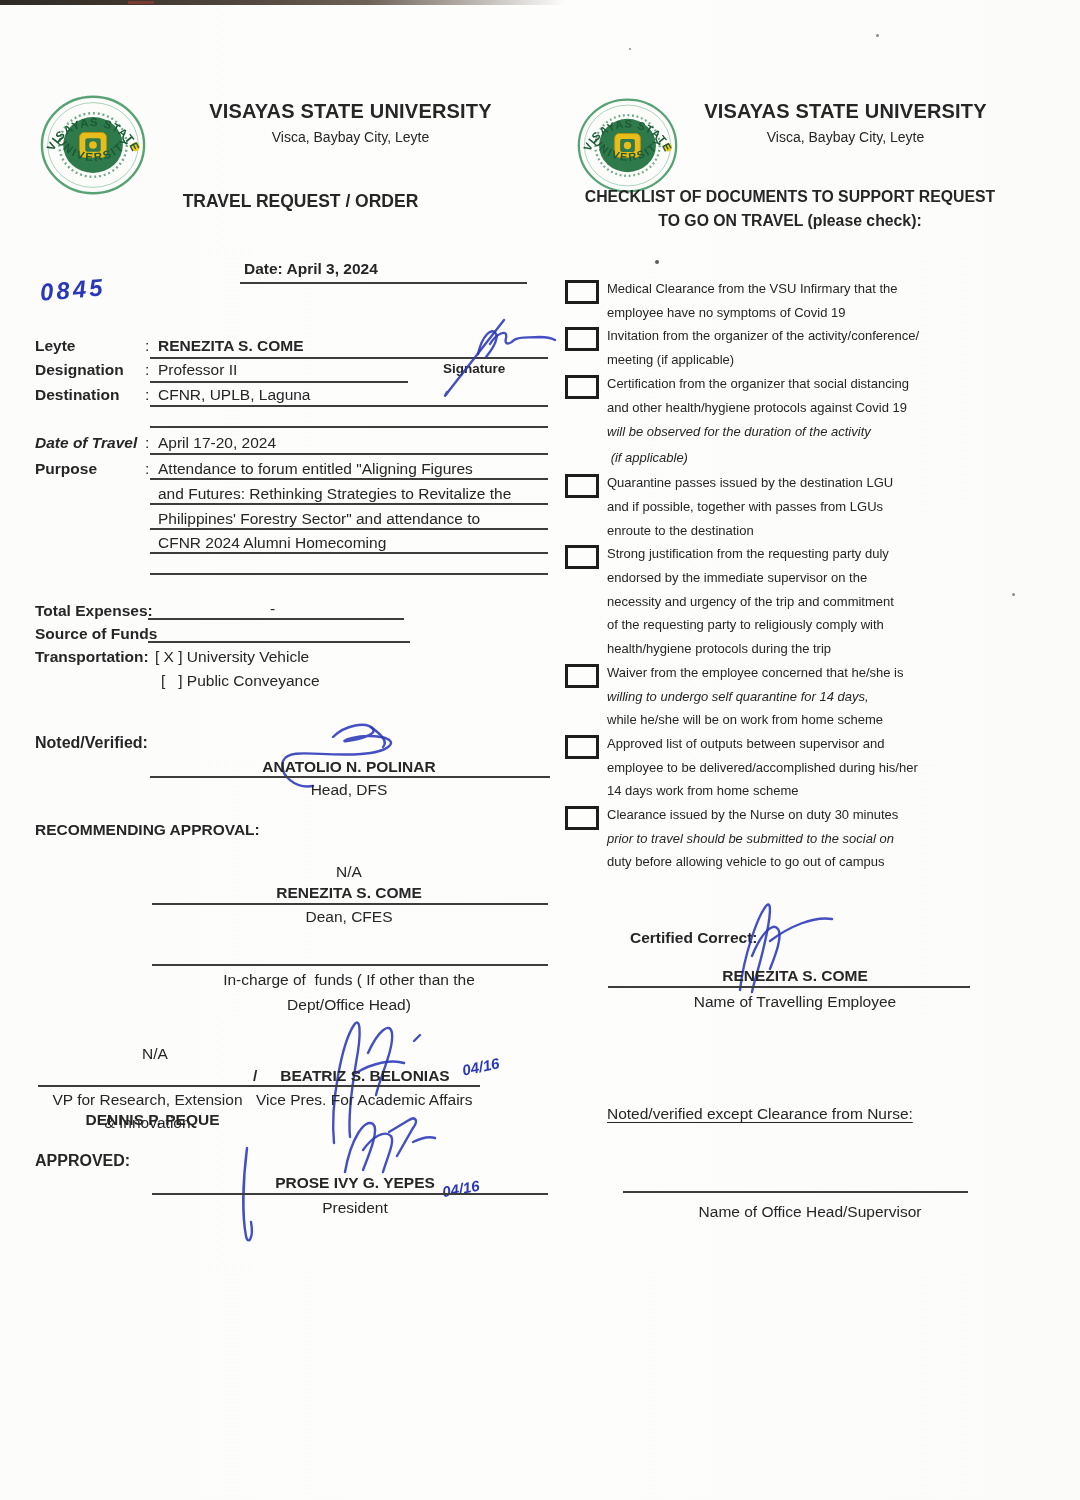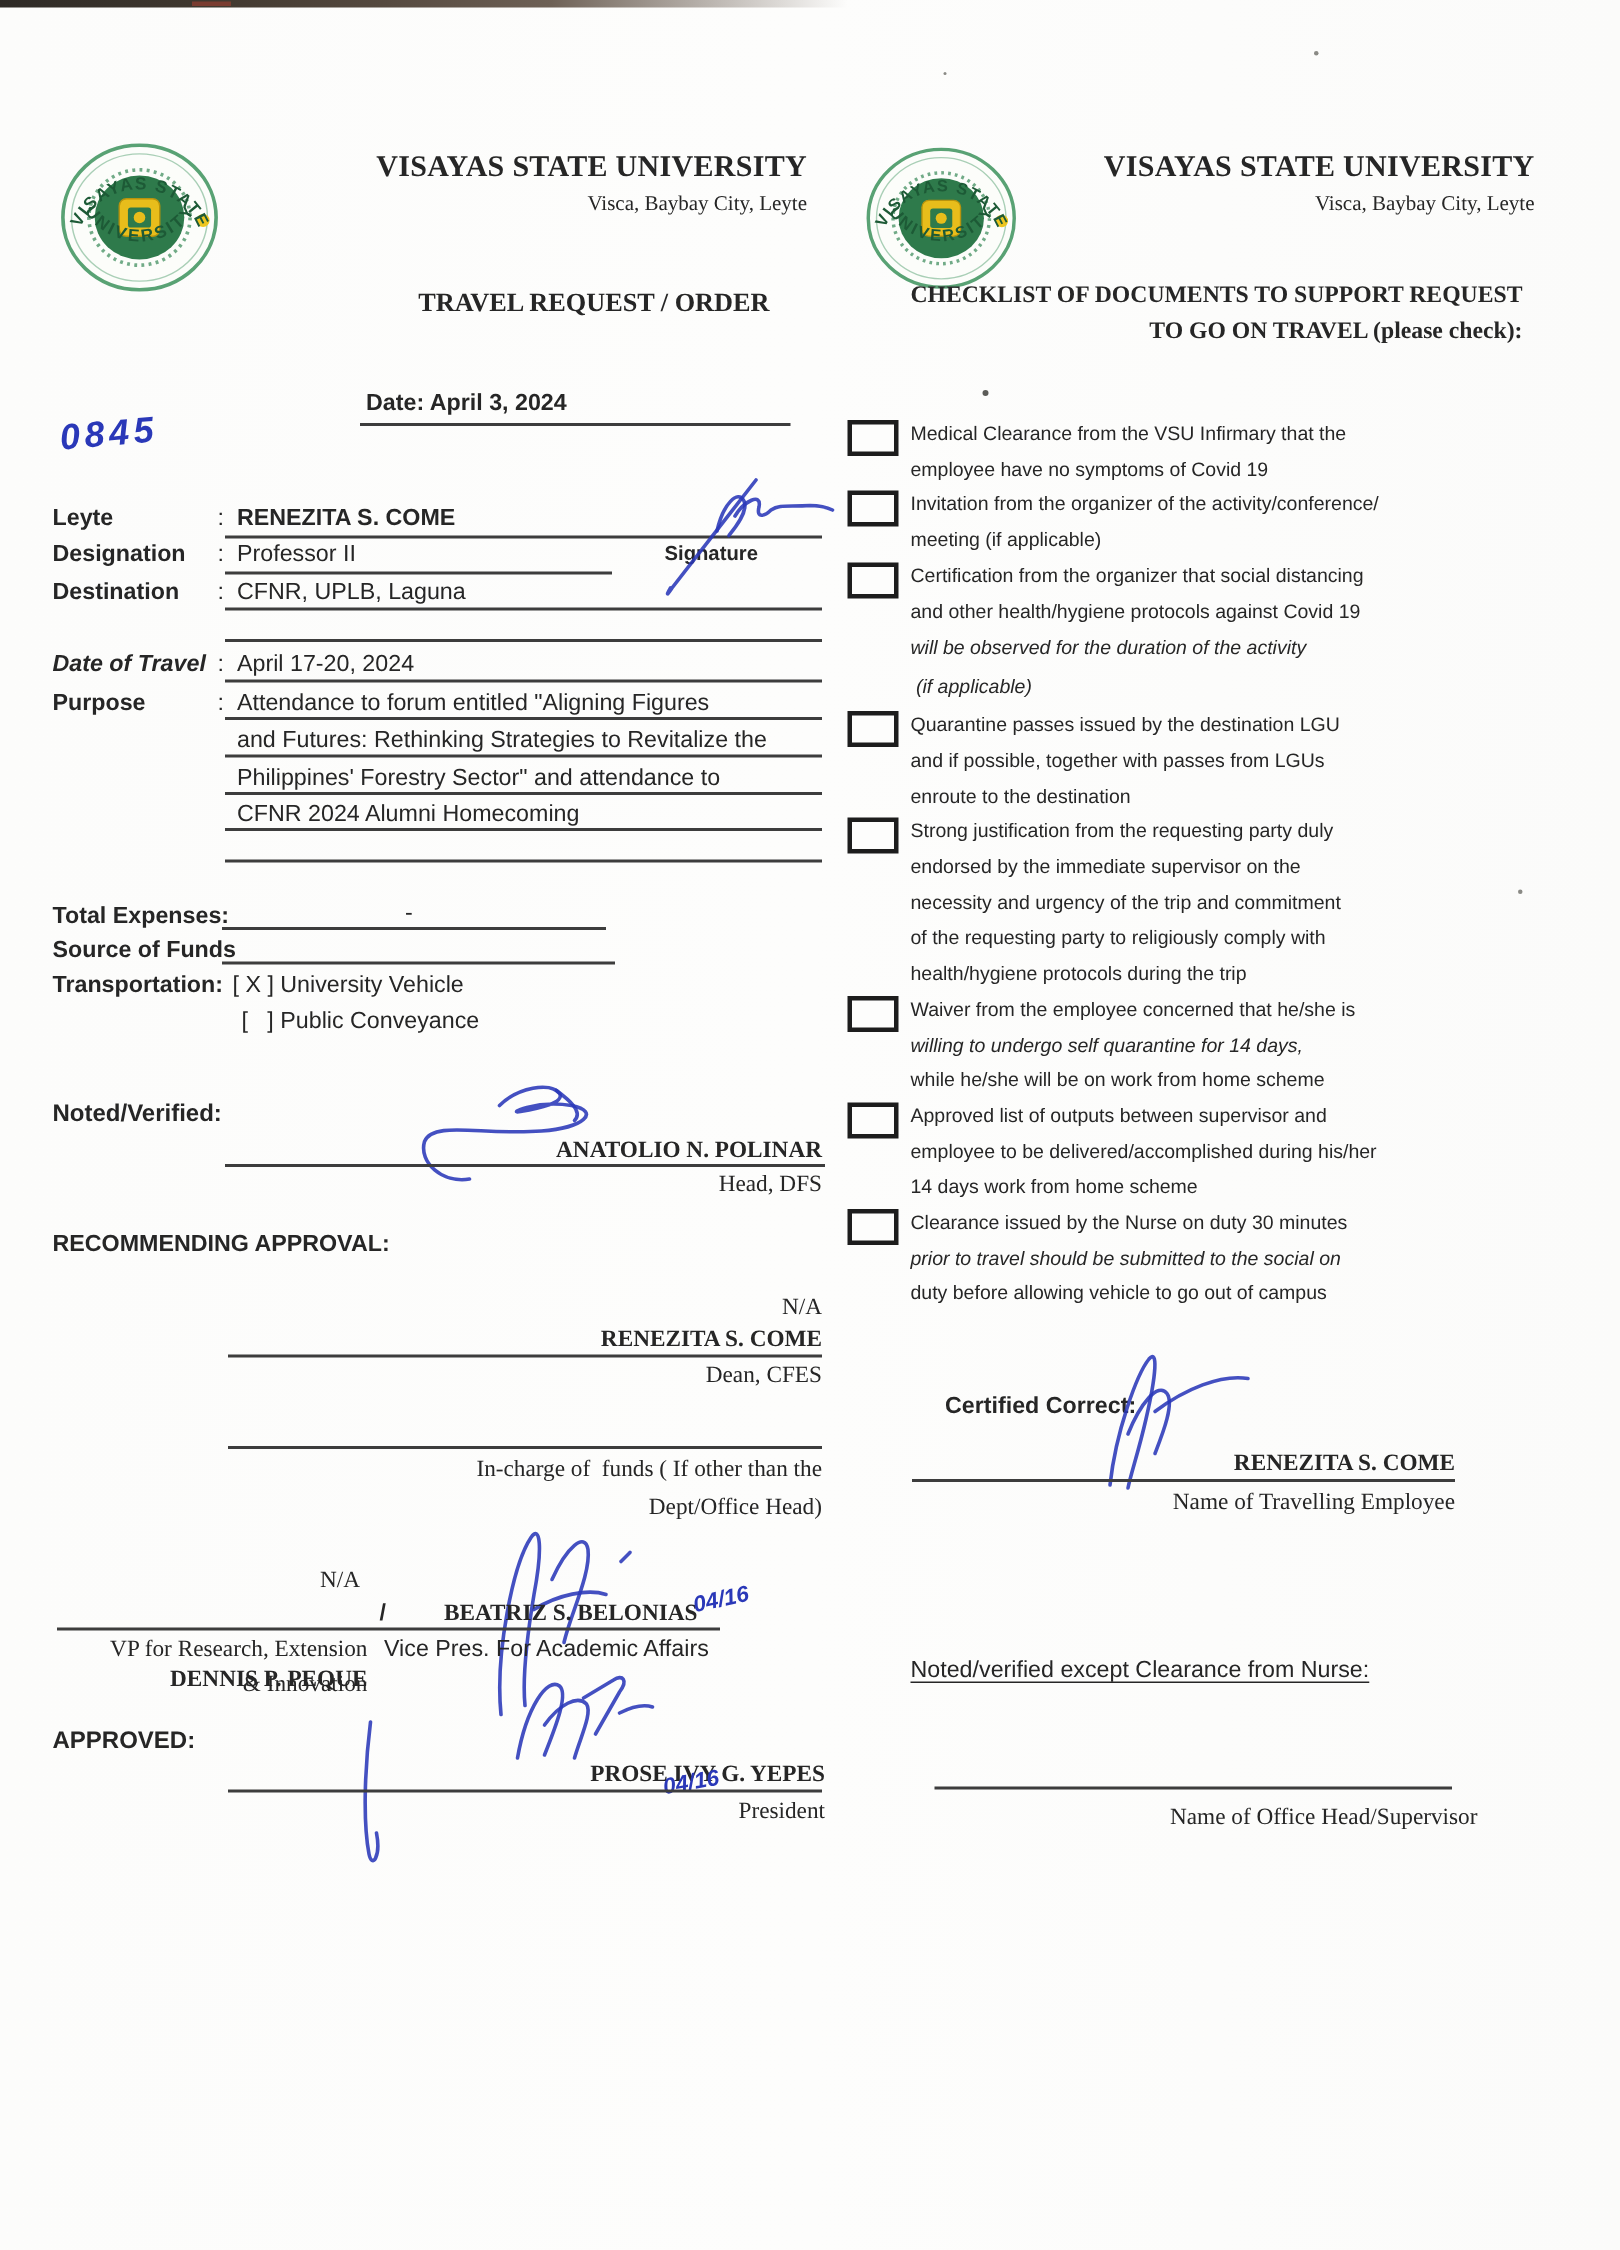--- a/index.html
+++ b/index.html
@@ -4,21 +4,21 @@
 <style>
   html,body{margin:0;padding:0;background:#e8e8e8;}
   .page{
     position:relative;width:1080px;height:1500px;margin:0 auto;
     background:linear-gradient(90deg,#fcfcfb 0%,#fdfdfc 50%,#fbfbfa 100%);
     font-family:"Liberation Sans",sans-serif;color:#262626;overflow:hidden;
   }
   .abs{position:absolute;}
   .b{font-weight:bold;}
   .i{font-style:italic;}
-  .ctr{text-align:right;font-family:Liberation Serif, serif;}
+  .ctr{text-align:center;}
   .pre{white-space:pre-wrap;}
   .t15{font-size:15.5px;line-height:19px;}
   .t14{font-size:14px;}
   .uni{font-size:20px;font-weight:bold;letter-spacing:.2px;}
   .ul{border-bottom:2px solid #3d3d3d;height:0;}
   .hand{color:#2a38b8;font-style:italic;font-weight:bold;}
   .chk-wrap{font-size:13px;}
   .chk-item{position:relative;padding-left:42px;}
   .chk-line{line-height:23.7px;white-space:pre-wrap;}
   .chk-box{position:absolute;left:0;top:3px;width:28px;height:18px;border:3px solid #1d1d1d;background:#fdfdfc;}

